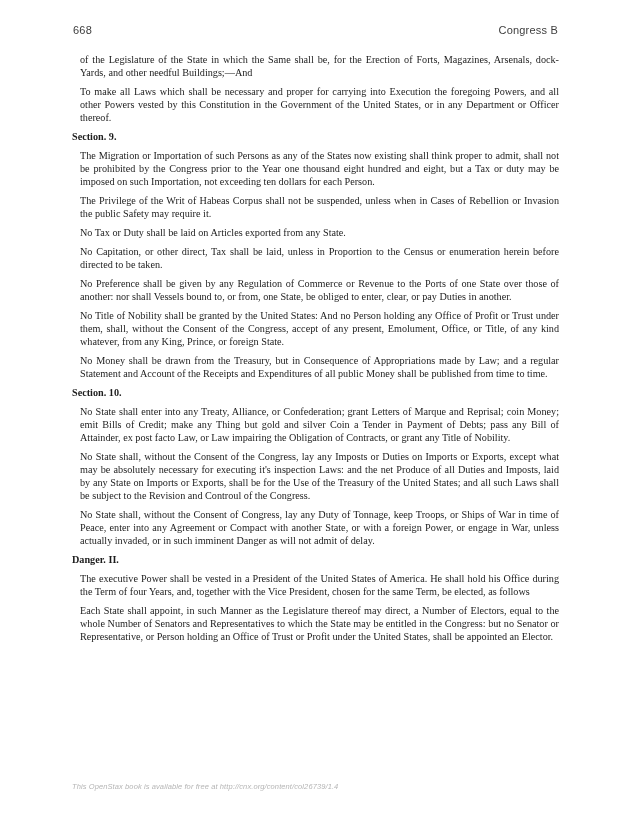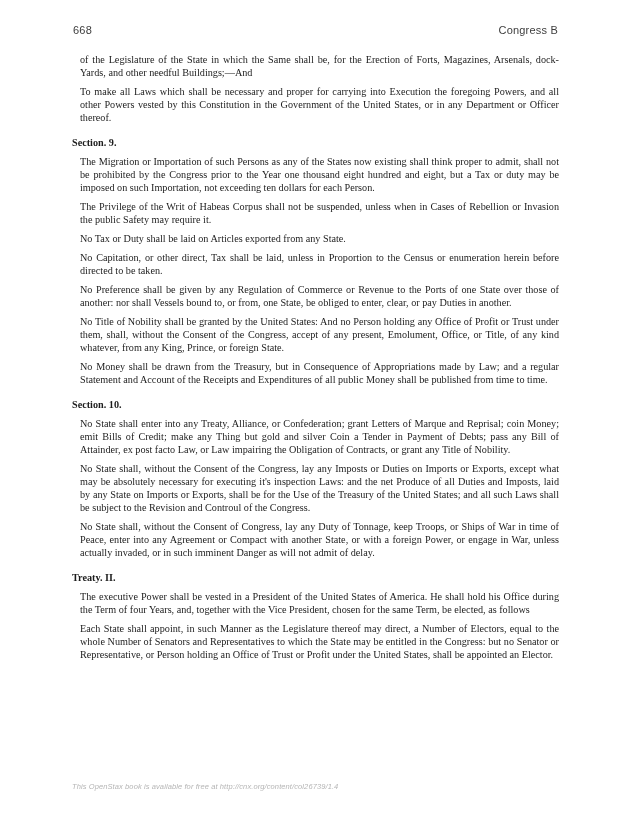--- a/index.html
+++ b/index.html
@@ -35,21 +35,21 @@
     width: 487px;
     color: #1c1c1c;
     font-size: 10.2px;
     line-height: 13px;
     text-align: justify;
   }
   .content p.para {
     margin: 0 0 6px 8px;
   }
   .content p.heading {
-    margin: 12px 0 6px 0;
+    margin: 0 0 6px 0;
     font-weight: bold;
     text-align: left;
   }
   .page-footer {
     position: absolute;
     left: 72px;
     bottom: 24px;
     font-family: "Liberation Sans", sans-serif;
     font-size: 7.5px;
     color: #b5b5b5;
@@ -75,20 +75,20 @@
     <p class="para">The Privilege of the Writ of Habeas Corpus shall not be suspended, unless when in Cases of Rebellion or Invasion the public Safety may require it.</p>
     <p class="para">No Tax or Duty shall be laid on Articles exported from any State.</p>
     <p class="para">No Capitation, or other direct, Tax shall be laid, unless in Proportion to the Census or enumeration herein before directed to be taken.</p>
     <p class="para">No Preference shall be given by any Regulation of Commerce or Revenue to the Ports of one State over those of another: nor shall Vessels bound to, or from, one State, be obliged to enter, clear, or pay Duties in another.</p>
     <p class="para">No Title of Nobility shall be granted by the United States: And no Person holding any Office of Profit or Trust under them, shall, without the Consent of the Congress, accept of any present, Emolument, Office, or Title, of any kind whatever, from any King, Prince, or foreign State.</p>
     <p class="para">No Money shall be drawn from the Treasury, but in Consequence of Appropriations made by Law; and a regular Statement and Account of the Receipts and Expenditures of all public Money shall be published from time to time.</p>
     <p class="heading">Section. 10.</p>
     <p class="para">No State shall enter into any Treaty, Alliance, or Confederation; grant Letters of Marque and Reprisal; coin Money; emit Bills of Credit; make any Thing but gold and silver Coin a Tender in Payment of Debts; pass any Bill of Attainder, ex post facto Law, or Law impairing the Obligation of Contracts, or grant any Title of Nobility.</p>
     <p class="para">No State shall, without the Consent of the Congress, lay any Imposts or Duties on Imports or Exports, except what may be absolutely necessary for executing it's inspection Laws: and the net Produce of all Duties and Imposts, laid by any State on Imports or Exports, shall be for the Use of the Treasury of the United States; and all such Laws shall be subject to the Revision and Controul of the Congress.</p>
     <p class="para">No State shall, without the Consent of Congress, lay any Duty of Tonnage, keep Troops, or Ships of War in time of Peace, enter into any Agreement or Compact with another State, or with a foreign Power, or engage in War, unless actually invaded, or in such imminent Danger as will not admit of delay.</p>
-    <p class="heading">Treaty. II.</p>
+    <p class="heading">Danger. II.</p>
     <p class="para">The executive Power shall be vested in a President of the United States of America. He shall hold his Office during the Term of four Years, and, together with the Vice President, chosen for the same Term, be elected, as follows</p>
     <p class="para">Each State shall appoint, in such Manner as the Legislature thereof may direct, a Number of Electors, equal to the whole Number of Senators and Representatives to which the State may be entitled in the Congress: but no Senator or Representative, or Person holding an Office of Trust or Profit under the United States, shall be appointed an Elector.</p>
   </div>
 
   <div class="page-footer">This OpenStax book is available for free at http://cnx.org/content/col26739/1.4</div>
 
 </div>
 
 </body></html>

